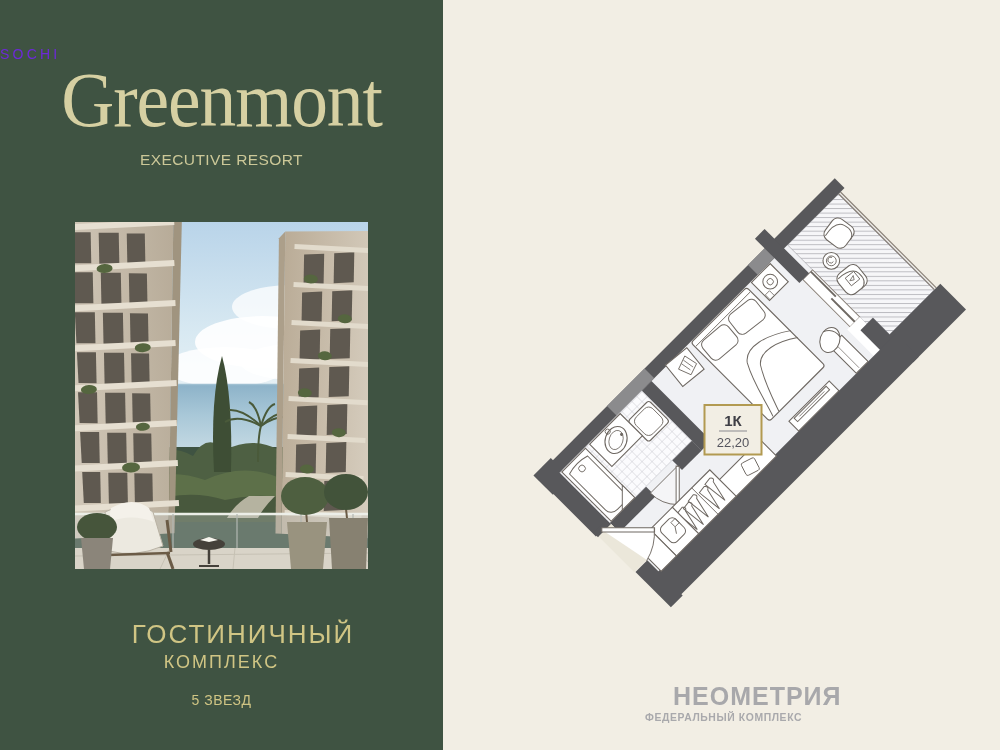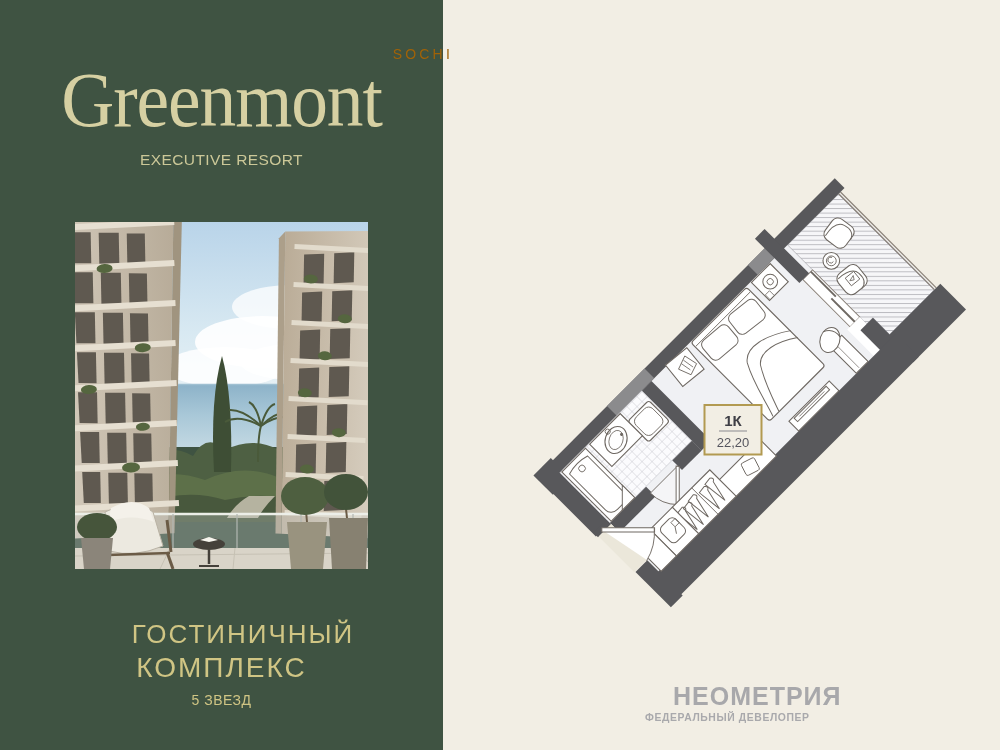--- a/index.html
+++ b/index.html
@@ -4,21 +4,21 @@
 <style>
   html,body{margin:0;padding:0;}
   body{width:1000px;height:750px;position:relative;overflow:hidden;background:#f2eee4;font-family:"Liberation Sans",sans-serif;}
   .abs{position:absolute;}
 </style>
 </head>
 <body>
 
 <div class="abs" style="left:0;top:0;width:443px;height:750px;background:#3f5342;"></div>
 
-<div class="abs" style="left:0;top:46px;width:453px;text-align:right;color:#a16207;font-size:14px;letter-spacing:3.2px;font-weight:400;">SOCHI</div>
+<div class="abs" style="left:0;top:46px;width:453px;text-align:left;color:#6d28d9;font-size:14px;letter-spacing:3.2px;font-weight:400;">SOCHI</div>
 
 <div class="abs" style="left:0;top:55px;width:443px;text-align:center;color:#d6d0a2;font-size:79px;letter-spacing:-1.2px;font-family:'Liberation Serif',serif;font-weight:400;transform:scaleX(0.93);">Greenmont</div>
 
 <div class="abs" style="left:0;top:151px;width:443px;text-align:center;color:#ccc898;font-size:15.5px;letter-spacing:0.4px;">EXECUTIVE RESORT</div>
 
 <div class="abs" style="left:75px;top:222px;width:293px;height:347px;">
 <svg width="293" height="347" viewBox="0 0 293 347" xmlns="http://www.w3.org/2000/svg">
   <defs>
     <linearGradient id="sky" x1="0" y1="0" x2="0" y2="1">
       <stop offset="0" stop-color="#b9d4e9"></stop>
@@ -206,21 +206,21 @@
     <path d="M212,300 l40,0 l-4,47 l-32,0 z" fill="#99937f"></path>
     <path d="M272,296 l-2,-18" stroke="#6b5b46" stroke-width="2" fill="none"></path>
     <ellipse cx="271" cy="270" rx="22" ry="18" fill="#42533a"></ellipse>
     <path d="M254,296 l39,0 l-2,51 l-34,0 z" fill="#878171"></path>
   </g>
 </svg>
 </div>
 
 <div class="abs" style="left:0;top:619px;width:486px;text-align:center;color:#d0c584;font-size:26px;letter-spacing:2px;">ГОСТИНИЧНЫЙ</div>
 
-<div class="abs" style="left:0;top:652px;width:443px;text-align:center;color:#d0c584;font-size:28px;letter-spacing:2px;">КОМПЛЕКС</div>
+<div class="abs" style="left:0;top:652px;width:443px;text-align:center;color:#d0c584;font-size:18px;letter-spacing:2px;">КОМПЛЕКС</div>
 
 <div class="abs" style="left:0;top:692px;width:443px;text-align:center;color:#d0c584;font-size:14px;letter-spacing:0.5px;">5 ЗВЕЗД</div>
 
 <div class="abs" id="planwrap" style="left:0;top:1px;width:1000px;height:648px;margin-left:32px;">
 <svg width="1000" height="750" viewBox="0 0 1000 750" xmlns="http://www.w3.org/2000/svg">
 <defs>
   <pattern id="deck" width="10" height="4.6" patternUnits="userSpaceOnUse" patternTransform="rotate(-45)">
     <rect width="10" height="4.6" fill="#f6f6f8"></rect>
     <line x1="0" y1="0.5" x2="10" y2="0.5" stroke="#b0b0b6" stroke-width="0.85"></line>
   </pattern>
@@ -397,13 +397,13 @@
   <rect x="672.5" y="404" width="57" height="49.5" fill="#f2eee4" stroke="#b29a51" stroke-width="2"></rect>
   <text x="701" y="425" text-anchor="middle" font-family="Liberation Sans, sans-serif" font-size="15" font-weight="bold" fill="#3f3f46">1К</text>
   <line x1="687" y1="430" x2="715" y2="430" stroke="#8a8a90" stroke-width="1"></line>
   <text x="701" y="446" text-anchor="middle" font-family="Liberation Sans, sans-serif" font-size="13" fill="#55555e">22,20</text>
 </g>
 </svg>
 </div>
 
 <div class="abs" style="left:644px;top:682px;color:#a8a8ab;font-size:25px;font-weight:bold;letter-spacing:1px;margin-left:29px;">НЕОМЕТРИЯ</div>
 
-<div class="abs" style="left:645px;top:712px;color:#a9a9ac;font-size:10.4px;font-weight:bold;letter-spacing:0.6px;">ФЕДЕРАЛЬНЫЙ ДЕВЕЛОПЕР</div>
+<div class="abs" style="left:645px;top:712px;color:#a9a9ac;font-size:10.4px;font-weight:bold;letter-spacing:0.6px;">ФЕДЕРАЛЬНЫЙ КОМПЛЕКС</div>
 
 </body></html>

